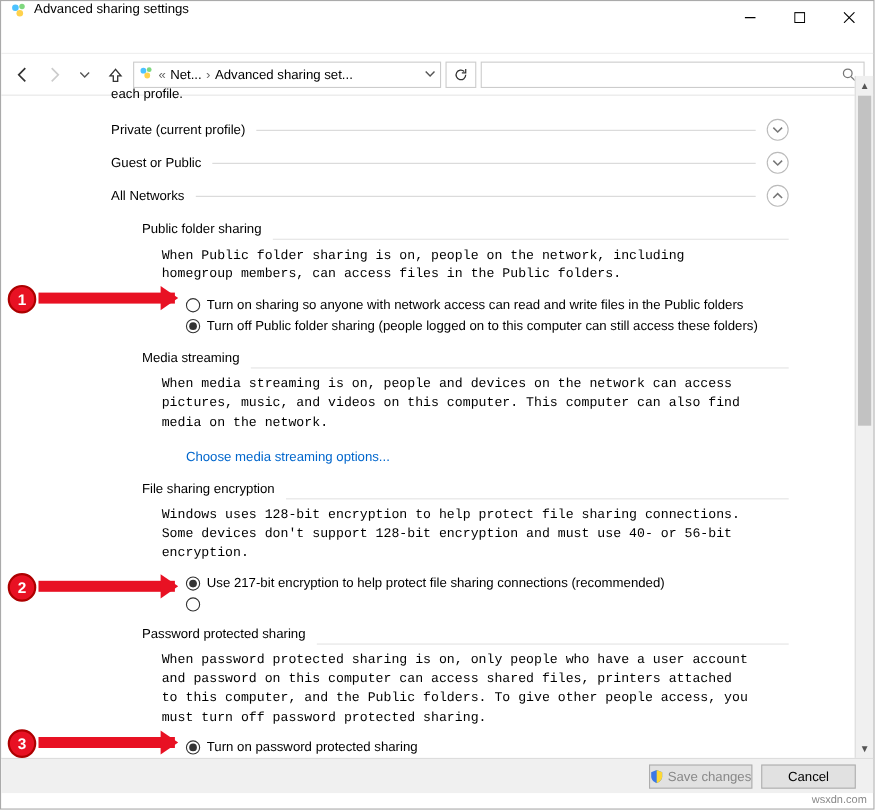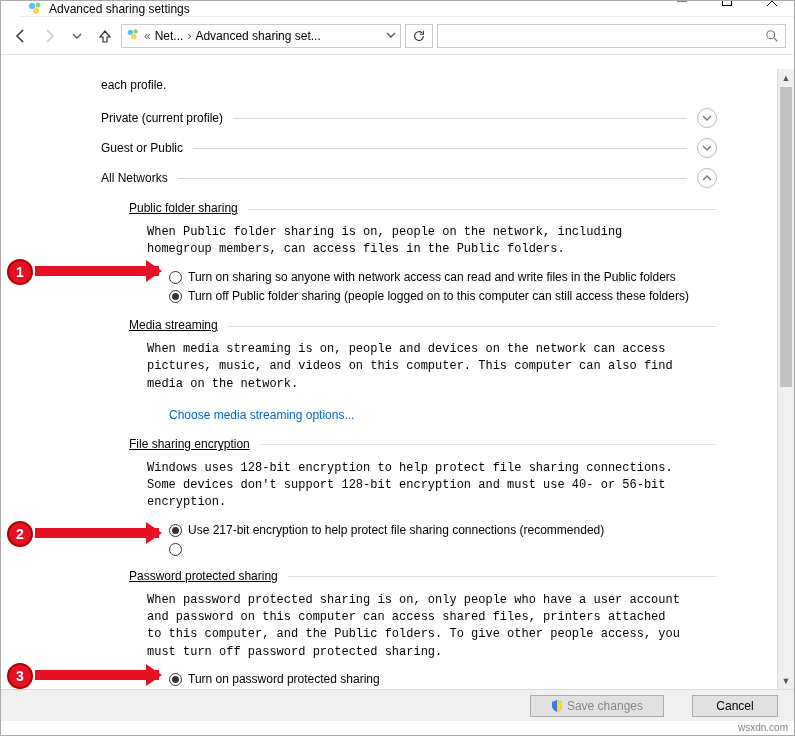--- a/index.html
+++ b/index.html
@@ -9,26 +9,25 @@
     font-size: 12px;
     background: #fff;
     width: 795px;
     height: 736px;
     position: relative;
     overflow: hidden;
     border: 1px solid #aaa;
   }
   
   .titlebar {
-    height: 16px;
-    display: flex;
-    align-items: flex-end;
+    height: 48px;
+    display: flex;
+    align-items: flex-start;
     padding: 0 0 0 8px;
     border-bottom: 1px solid #eee;
-    margin-left: 18px;
   }
   .titlebar .icon {
     width: 16px; height: 16px;
     margin-right: 6px;
   }
   .titlebar .title { flex: 0 0 auto; color: #000; }
   .titlebar .spacer { flex: 1; }
   .winbtn {
     width: 45px; height: 30px;
     display: flex; align-items: center; justify-content: center;
@@ -138,24 +137,23 @@
     border: 1px solid #bbb;
     border-radius: 50%;
     display: flex; align-items: center; justify-content: center;
     color: #666;
   }
   .sub {
     margin-left: 28px;
   }
   .subhead {
     display: flex;
-    align-items: center;
+    align-items: flex-end;
     gap: 10px;
     margin: 12px 0 6px 0;
-    text-decoration: underline;
   }
   .subhead .rule {
     flex: 1;
     height: 1px;
     background: #e3e3e3;
   }
   .desc {
     margin: 6px 0 10px 18px;
     color: #000;
     max-width: 540px;
@@ -208,22 +206,21 @@
     gap: 8px;
   }
   .btn {
     height: 22px;
     min-width: 86px;
     border: 1px solid #adadad;
     background: #e1e1e1;
     display: flex; align-items: center; justify-content: center;
     gap: 4px;
     font-size: 12px;
-    padding: 0 20px;
-    margin-left: 20px;
+    padding: 0 0;
   }
   .btn.disabled { color: #888; }
   .shield {
     width: 12px; height: 12px;
   }
   
   .annot {
     position: absolute;
     width: 26px; height: 26px;
     border-radius: 50%;

